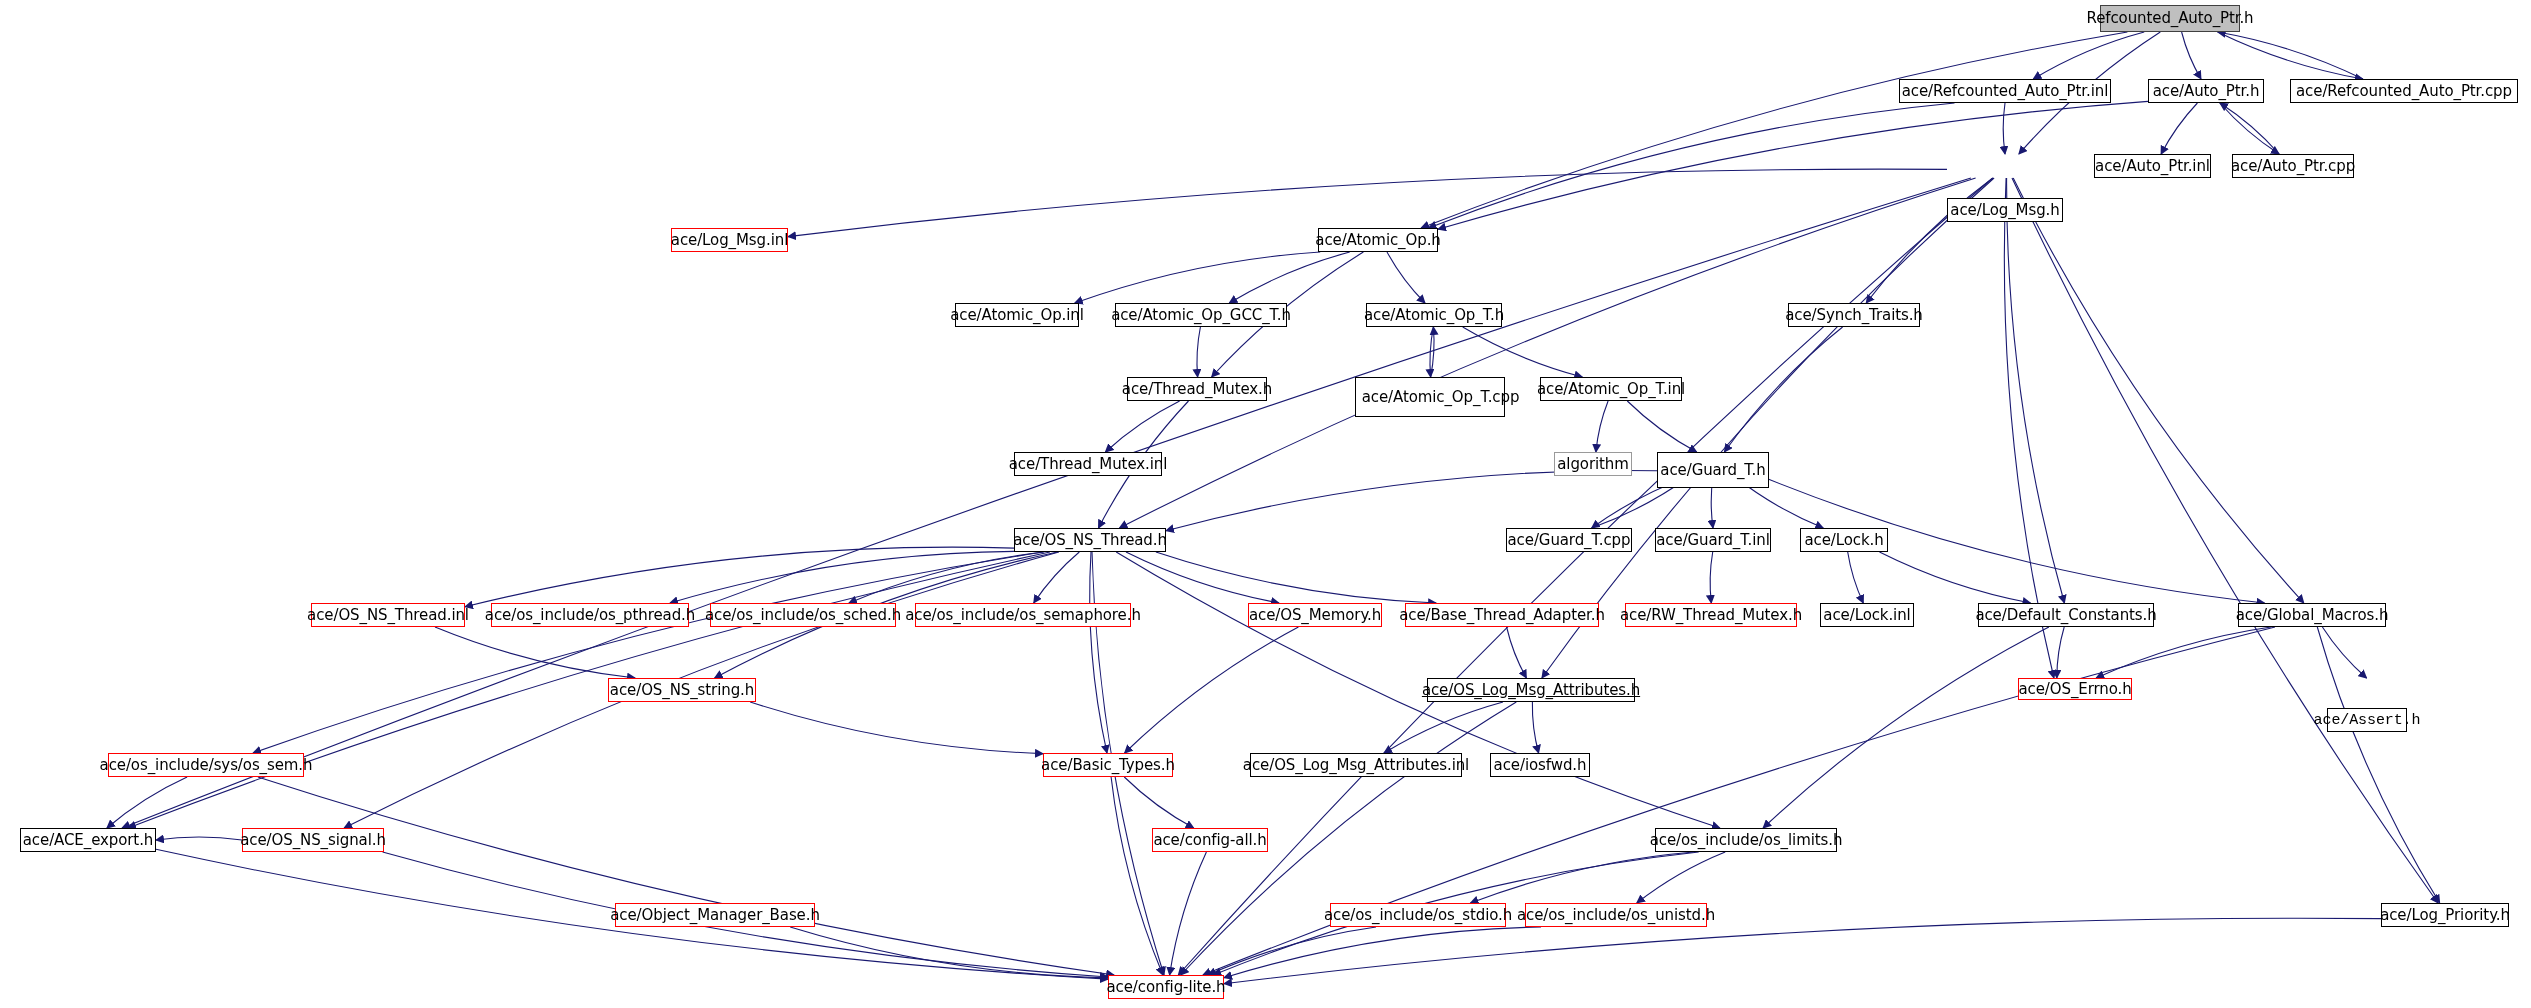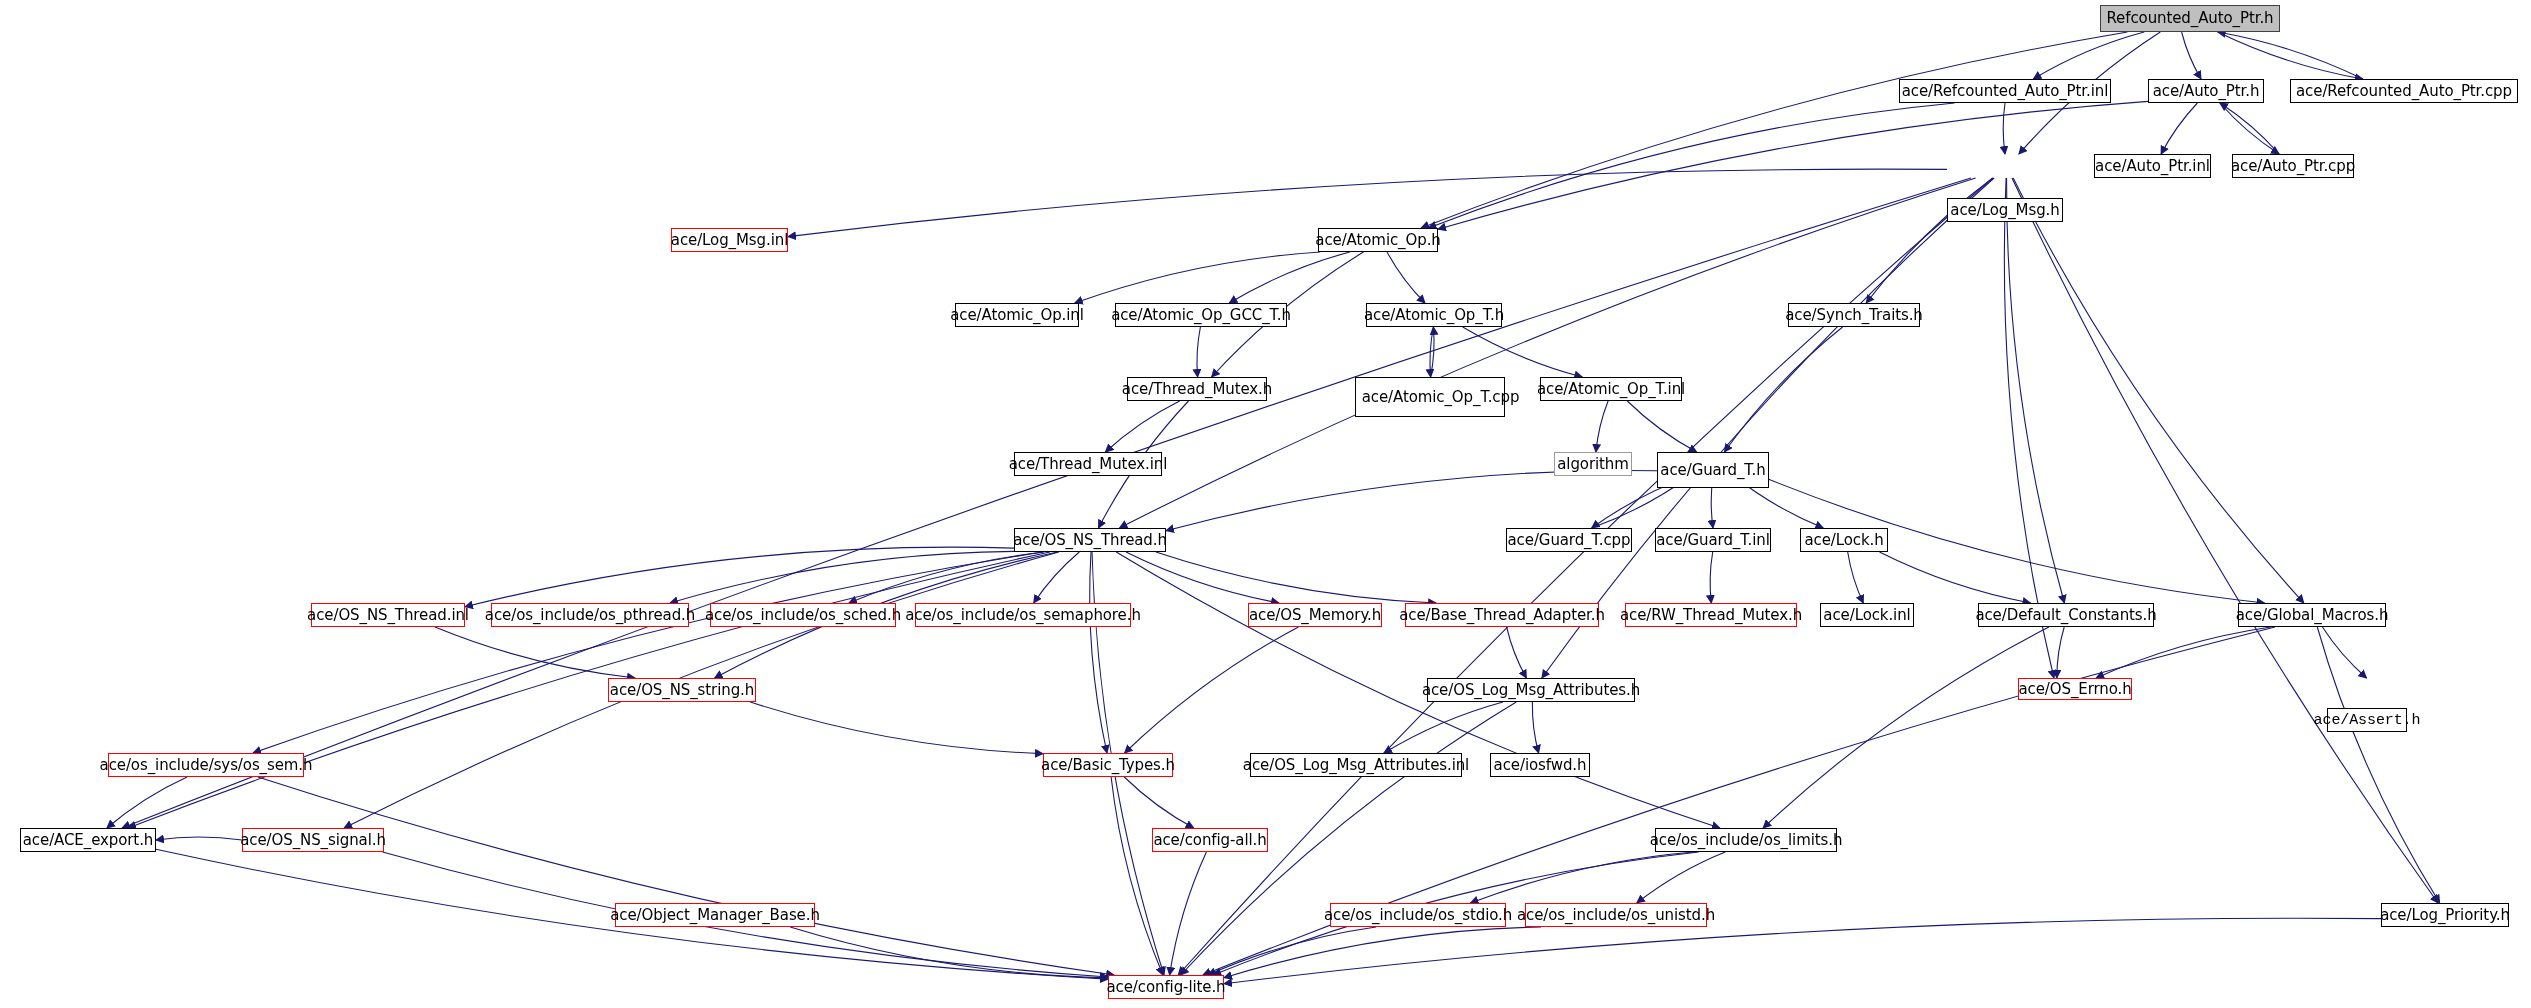--- a/index.html
+++ b/index.html
@@ -107,21 +107,21 @@
         <path d="M2064.2,627.0 Q2056.9,652.0 2056.8,678.0" marker-end="url(#arrow)"></path>
         <path d="M2048.9,627.0 Q1891.9,707.5 1763.1,828.0" marker-end="url(#arrow)"></path>
         <path d="M2322.4,627.0 Q2340.9,655.6 2366.6,678.0" marker-end="url(#arrow)"></path>
         <path d="M2270.9,627.0 Q2179.9,640.3 2096.1,678.0" marker-end="url(#arrow)"></path>
         <path d="M2317.3,627.0 Q2359.2,773.6 2439.7,903.0" marker-end="url(#arrow)"></path>
         <path d="M2275.0,627.0 Q1727.3,764.9 1203.0,975.0" marker-end="url(#arrow)"></path>
         <path d="M2381.0,918.6 Q1800.4,913.2 1224.0,983.7" marker-end="url(#arrow)"></path>
       </g>
   </svg>
   <div id="node-layer">
-      <div class="node root" style="left: 2100px; top: 5px; width: 180px; height: 27px;">
+      <div class="node root" style="left: 2100px; top: 5px; width: 140px; height: 27px;">
         <span>Refcounted_Auto_Ptr.h</span>
       </div>
       <div class="node" style="left: 1899px; top: 79px; width: 212px; height: 24px;">
         <span>ace/Refcounted_Auto_Ptr.inl</span>
       </div>
       <div class="node" style="left: 2148px; top: 79px; width: 116px; height: 24px;">
         <span>ace/Auto_Ptr.h</span>
       </div>
       <div class="node" style="left: 2290px; top: 79px; width: 228px; height: 24px;">
         <span>ace/Refcounted_Auto_Ptr.cpp</span>
@@ -209,21 +209,21 @@
       </div>
       <div class="node" style="left: 1978px; top: 603px; width: 176px; height: 24px;">
         <span>ace/Default_Constants.h</span>
       </div>
       <div class="node" style="left: 2238px; top: 603px; width: 148px; height: 24px;">
         <span>ace/Global_Macros.h</span>
       </div>
       <div class="node red" style="left: 608px; top: 678px; width: 148px; height: 24px;">
         <span>ace/OS_NS_string.h</span>
       </div>
-      <div class="node" style="left: 1427px; top: 678px; width: 208px; height: 24px;">
+      <div class="node" style="left: 1427px; top: 678px; width: 208px; height: 24px; text-decoration: underline;">
         <span>ace/OS_Log_Msg_Attributes.h</span>
       </div>
       <div class="node red" style="left: 1998px; top: 678px; width: 114px; height: 22px; margin-left: 20px;">
         <span>ace/OS_Errno.h</span>
       </div>
       <div class="node" style="left: 2327px; top: 708px; width: 80px; height: 24px; font-family: Liberation Mono, monospace;">
         <span>ace/Assert.h</span>
       </div>
       <div class="node red" style="left: 1043px; top: 753px; width: 130px; height: 24px;">
         <span>ace/Basic_Types.h</span>

